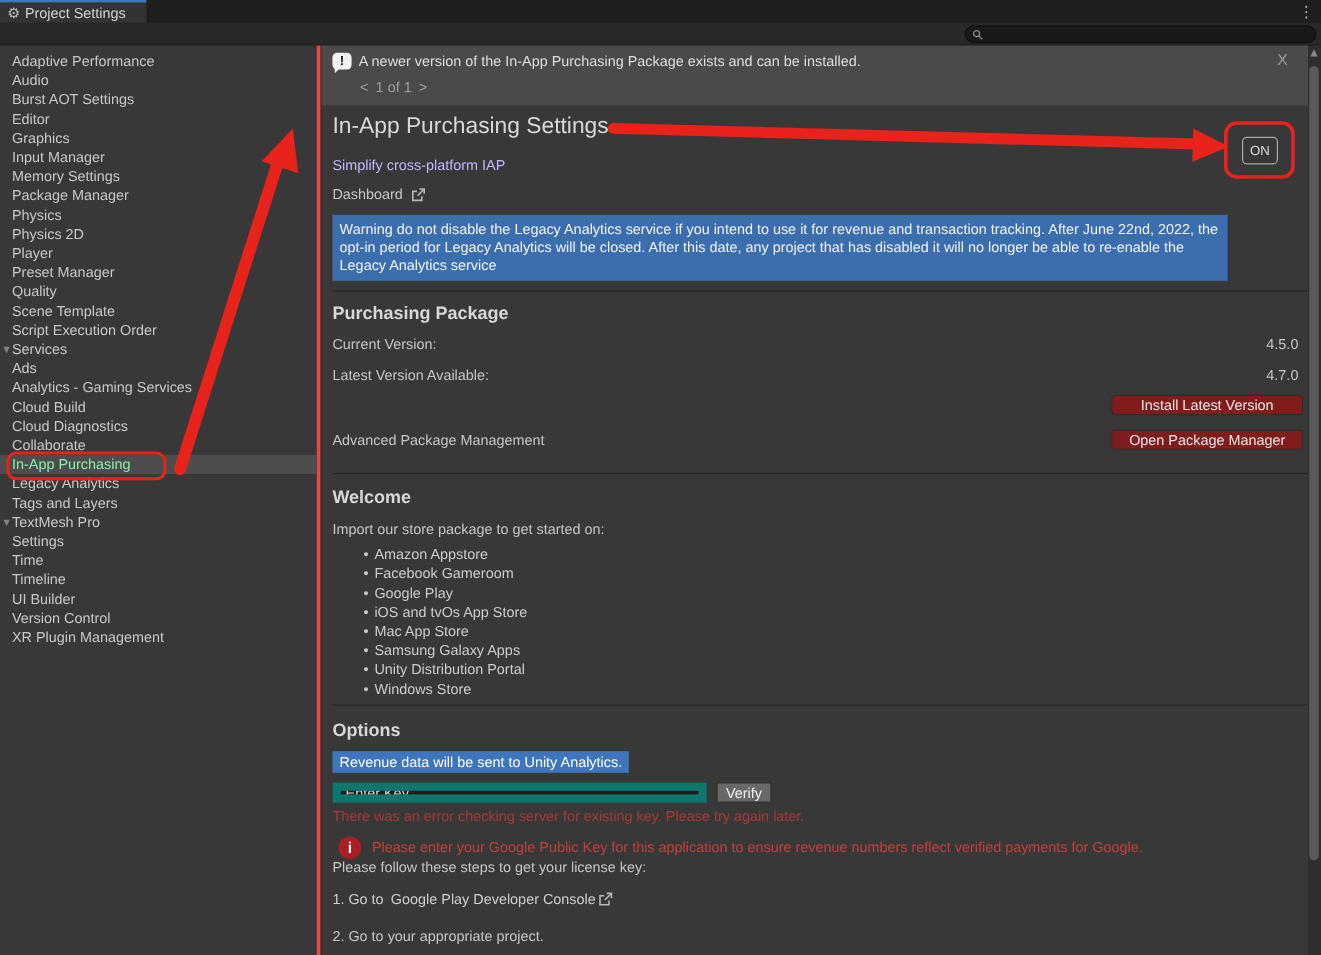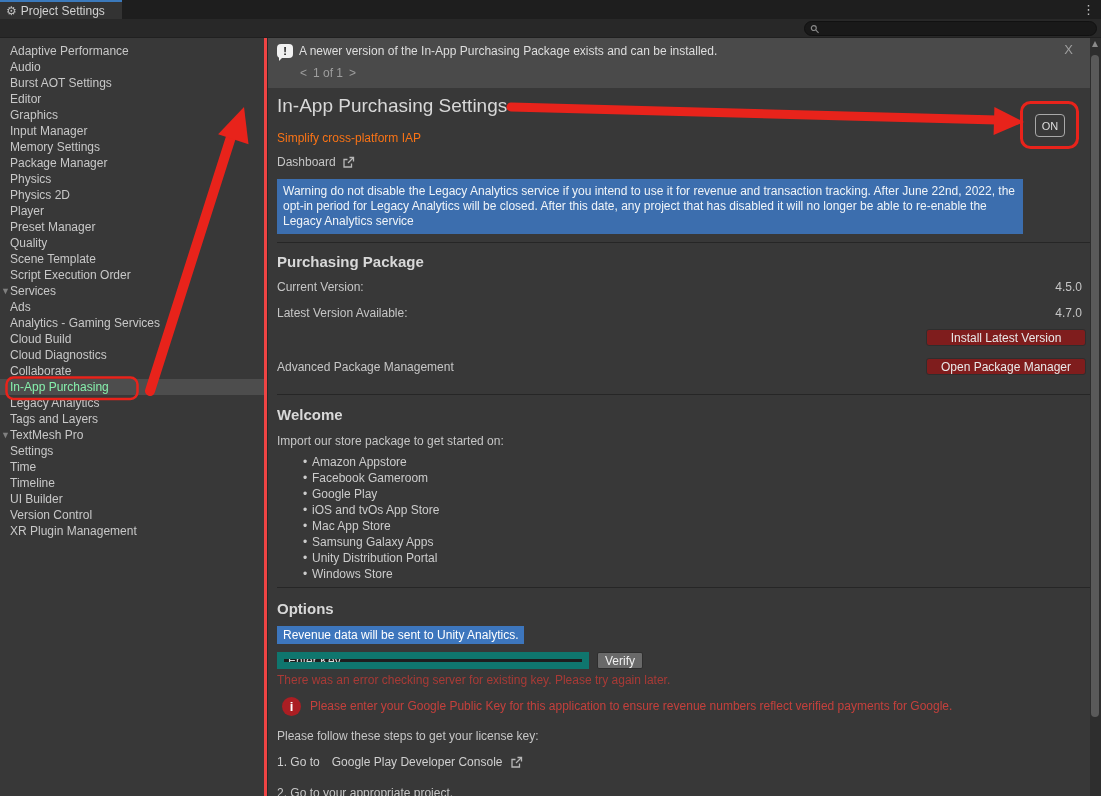--- a/index.html
+++ b/index.html
@@ -36,21 +36,21 @@
   .banner-msg{position:absolute;left:9px;top:6px;display:flex;align-items:center;gap:6px;color:#dedede;}
   .bubble{width:16px;height:14px;background:#f2f2f2;border-radius:4px;position:relative;display:flex;align-items:center;justify-content:center;}
   .bubble:after{content:"";position:absolute;left:2px;bottom:-3px;border-left:4px solid #f2f2f2;border-bottom:4px solid transparent;}
   .bubble span{color:#111;font-weight:bold;font-size:11px;line-height:11px;}
   .pager{position:absolute;left:32px;top:28px;color:#9e9e9e;display:flex;gap:6px;align-items:center;}
   .pager .pg-btn{cursor:default;}
   .banner-close{position:absolute;right:17px;top:4px;color:#9e9e9e;font-size:13px;cursor:default;}
 
   .content{padding-left:9px;position:relative;}
   .page-title{margin-top:7px;font-size:19px;line-height:22px;color:#d8d8d8;font-weight:400;}
-  .subtitle{margin-top:13px;line-height:16px;color:#f97316;}
+  .subtitle{margin-top:13px;line-height:16px;color:#c4b5fd;}
   .dash-row{margin-top:8px;height:16px;display:flex;align-items:center;gap:6px;color:#c6c6c6;}
   .ext-icon{display:inline-block;}
 
   .warnbox{margin-top:9px;width:746px;background:var(--warn-blue);color:#f0f4f8;padding:5px 6px;line-height:15px;font-size:12px;}
 
   .divider{margin-top:8px;border-top:1px solid #262626;width:100%;}
 
   .sec-heading{font-size:15px;font-weight:bold;color:#d8d8d8;line-height:18px;}
   .pp-heading{margin-top:10px;}
   .kv-row{display:flex;justify-content:space-between;align-items:center;padding-right:8px;color:#c6c6c6;height:16px;line-height:16px;}
@@ -70,22 +70,22 @@
 
   .options-heading{margin-top:12px;}
   .badge{margin-top:8px;display:inline-block;background:var(--badge-blue);color:#fff;padding:3px 6px;font-size:12px;line-height:12px;}
   .key-row{margin-top:8px;display:flex;gap:8px;align-items:center;}
   .key-input{width:312px;height:17px;background:#1e1e1e;border:7px solid #0f766e;color:#d8d8d8;font-size:12px;padding:0 4px;font-family:inherit;outline:none;}
   .verify-btn{width:46px;height:17px;background:#696969;border:1px solid #2e2e2e;border-radius:2px;color:#f0f0f0;font-size:12px;display:flex;align-items:center;justify-content:center;cursor:default;}
   .error-text{margin-top:4px;color:var(--error-red);line-height:14px;}
   .notice-row{margin-top:8px;display:flex;align-items:flex-start;gap:9px;padding-left:5px;}
   .info-badge{flex:0 0 auto;width:19px;height:19px;border-radius:50%;background:var(--icon-red);color:#fff;font-weight:bold;font-size:13px;display:flex;align-items:center;justify-content:center;margin-top:2px;}
   .notice-text{color:var(--notice-red);line-height:15px;margin-top:4px;}
-  .steps-intro{margin-top:13px;line-height:14px;color:#c6c6c6;}
-  .step1{margin-top:11px;height:16px;display:flex;align-items:center;gap:8px;color:#cfcfcf;}
+  .steps-intro{line-height:14px;color:#c6c6c6;}
+  .step1{margin-top:11px;height:16px;display:flex;align-items:center;gap:2px;color:#cfcfcf;}
   .step1 .link{margin-left:4px;}
   .step2{margin-top:16px;line-height:14px;color:#c6c6c6;}
 
   
   .on-btn{position:absolute;left:767px;top:76px;width:30px;height:23px;border:1px solid #a8a8a8;border-radius:4px;background:transparent;color:#dcdcdc;font-size:11px;display:flex;align-items:center;justify-content:center;cursor:default;}
 
   
   .scrollbar{position:absolute;left:1090px;top:38px;width:11px;height:758px;background:#2e2e2e;}
   .sb-up{position:absolute;left:2px;top:3px;width:0;height:0;border-left:3.5px solid transparent;border-right:3.5px solid transparent;border-bottom:6px solid #8a8a8a;}
   .sb-thumb{position:absolute;left:1px;top:17px;width:8px;height:662px;background:#5a5a5a;border-radius:4px;}

